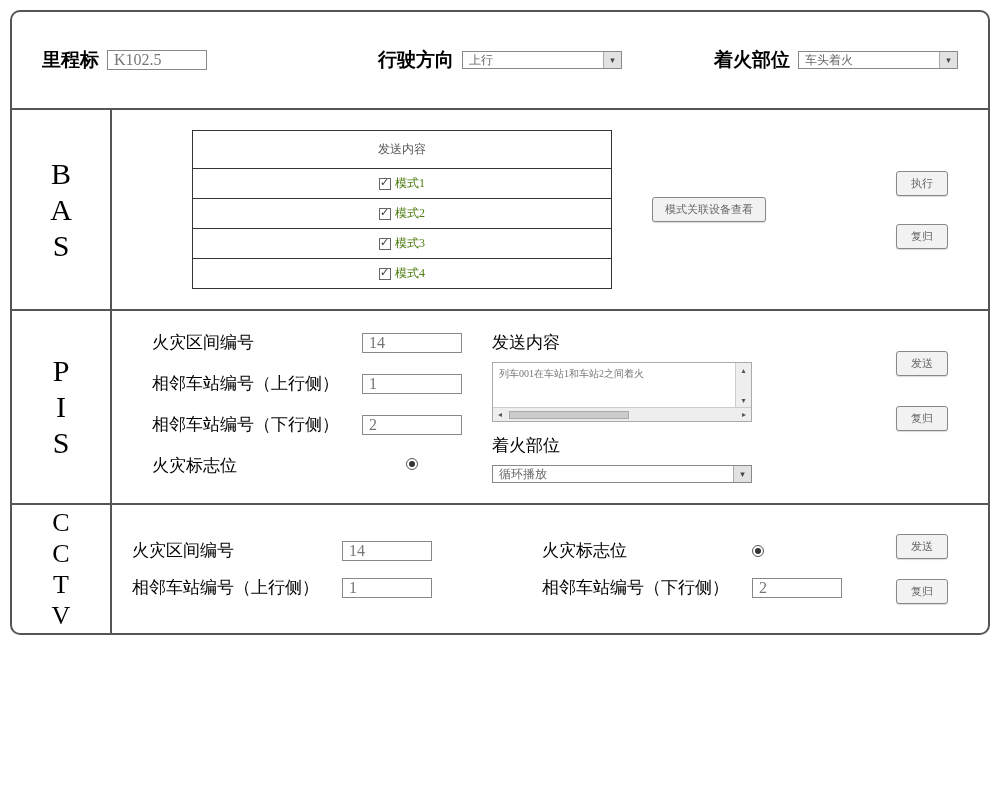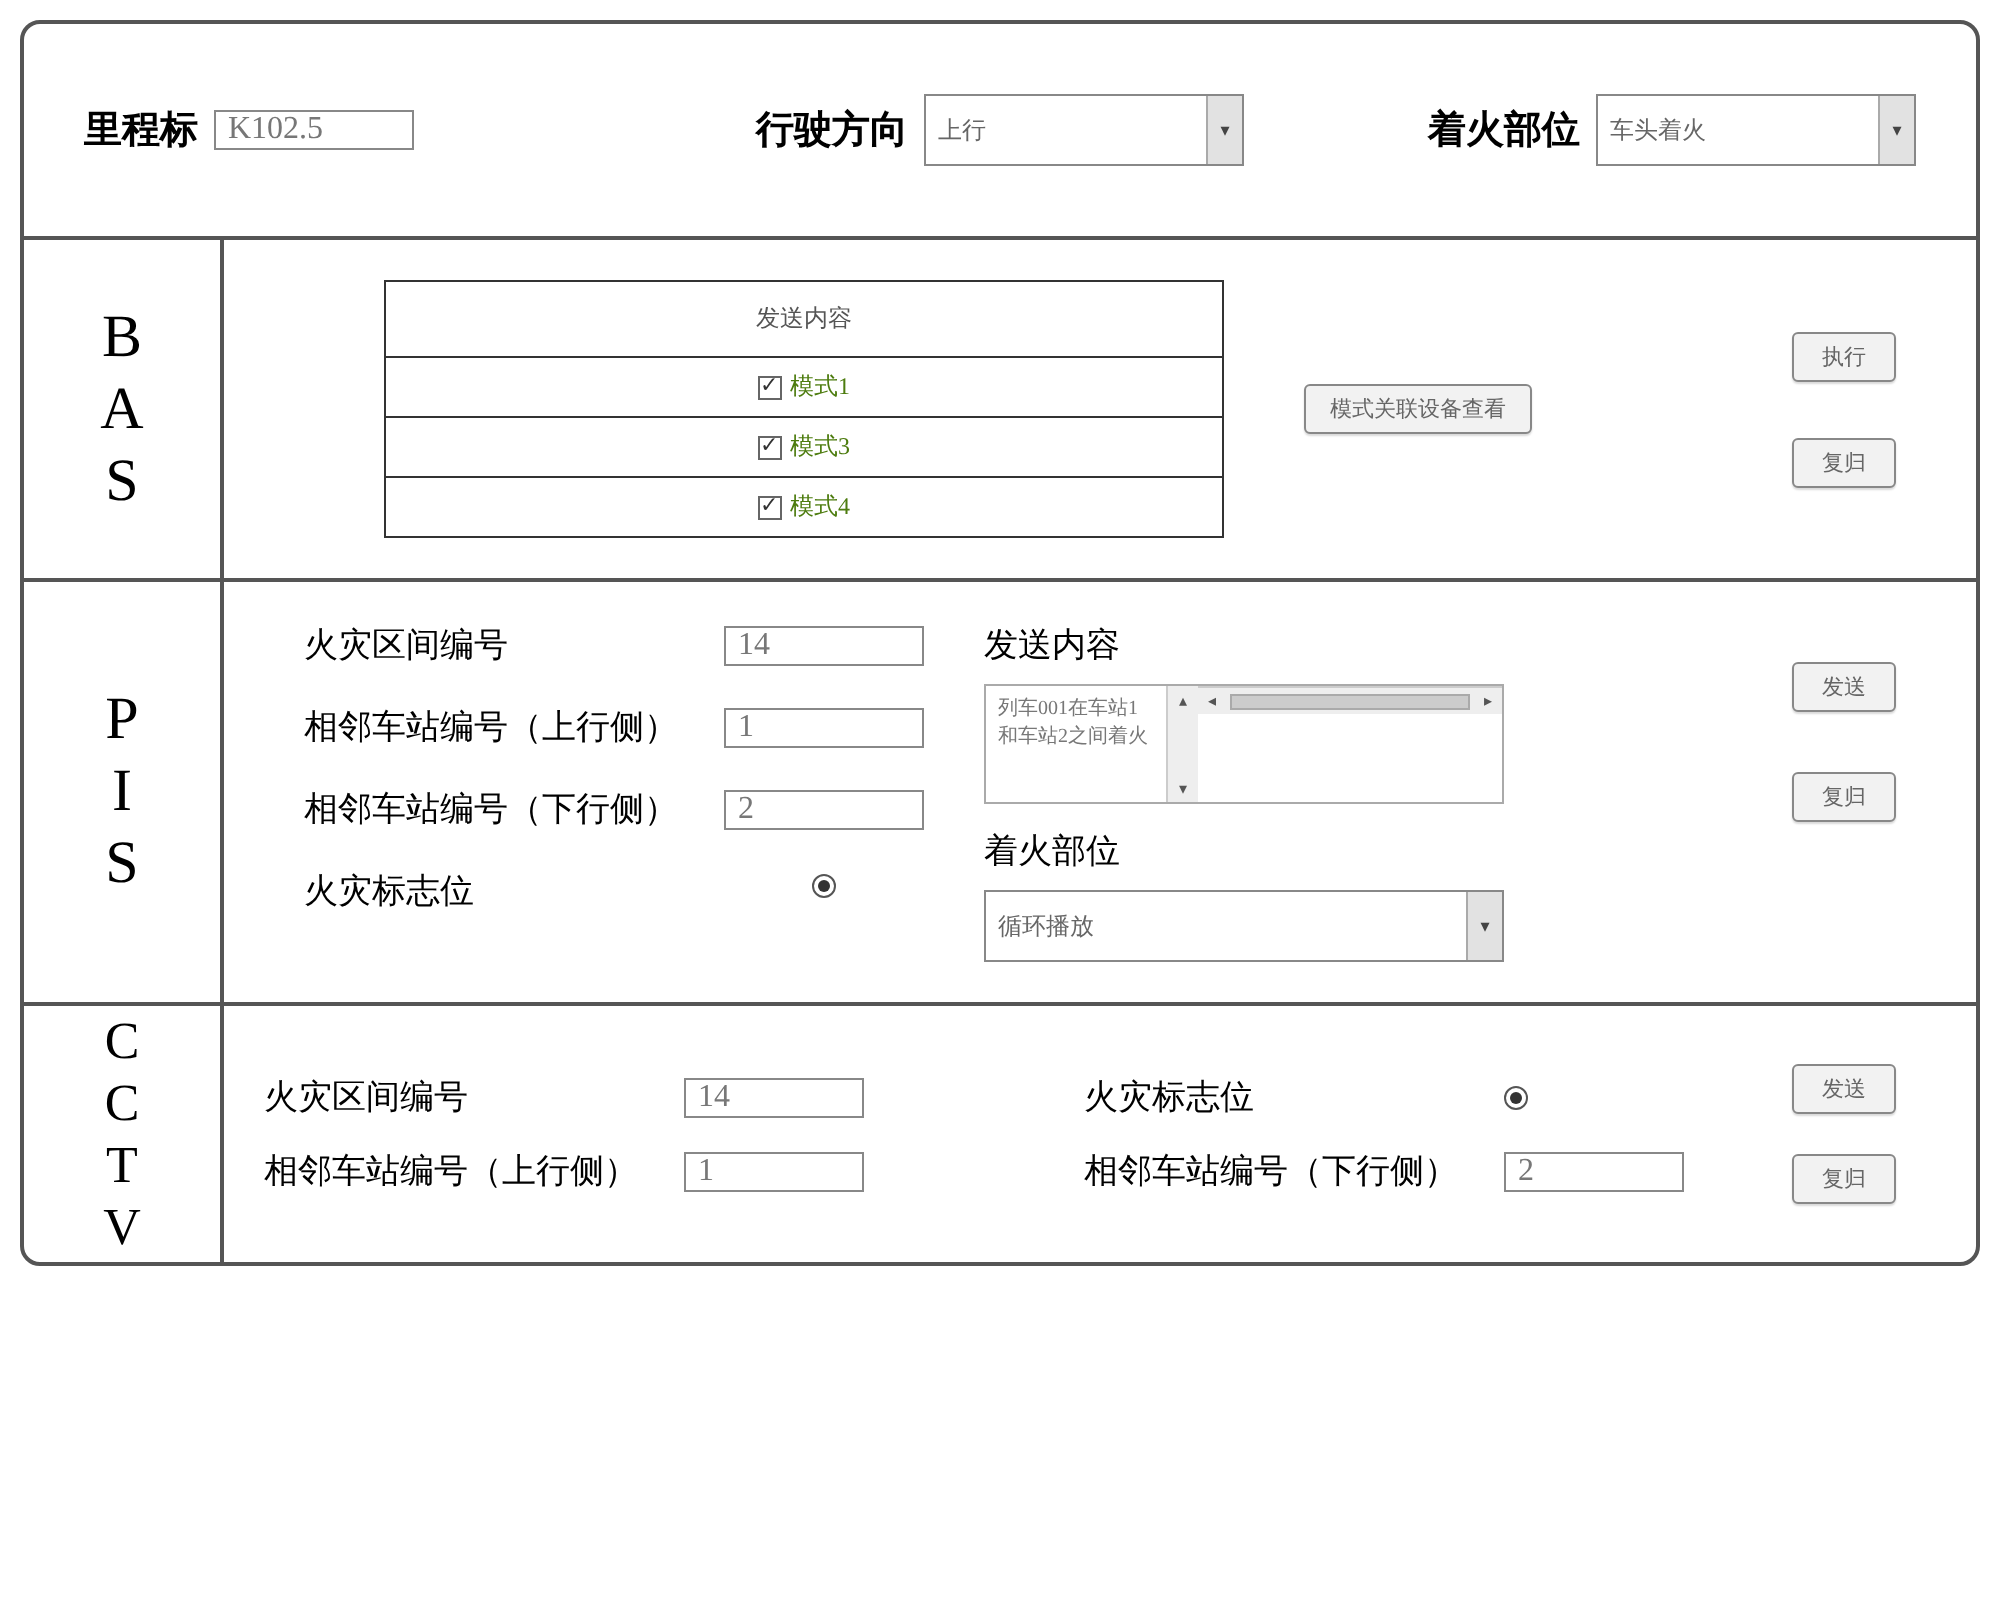--- a/index.html
+++ b/index.html
@@ -28,21 +28,21 @@
     gap:30px;
   }
   .topbar .grp { display:flex; align-items:center; gap:8px; }
   .lbl-b { font-weight:bold; font-size:19px; }
   .inp {
     border:1px solid #888; padding:2px 6px;
     font-size:16px; color:#777; height:20px; line-height:14px;
   }
   .sel {
     display:inline-flex; align-items:center;
-    border:1px solid #888; height:36px;
+    border:1px solid #888; height:18px;
     font-size:12px; color:#666;
   }
   .sel span.t { flex:1; padding:0 6px; }
   .sel .arrow {
     width:18px; height:100%; background:#e2e2e2;
     border-left:1px solid #aaa;
     display:flex;align-items:center;justify-content:center;
     font-size:9px; color:#444;
   }
 
@@ -104,21 +104,21 @@
     border:1px solid #555; border-radius:50%;
     position:relative;
   }
   .radio::after {
     content:""; position:absolute; top:2px; left:2px;
     width:6px; height:6px; background:#333; border-radius:50%;
   }
   .pis-mid { display:flex; flex-direction:column; gap:8px; }
   .ta-wrap {
     border:1px solid #aaa; width:260px; height:60px;
-    display:flex; flex-direction:row;
+    display:flex; flex-direction:column;
     font-size:10px; color:#777;
   }
   .ta-body { flex:1; display:flex; }
   .ta-txt { flex:1; padding:4px 6px; }
   .vsb {
     width:16px; background:#eee; border-left:1px solid #ccc;
     display:flex; flex-direction:column; align-items:center;
     font-size:8px; color:#555;
   }
   .vsb .s1{height:14px;display:flex;align-items:center;}
@@ -166,20 +166,24 @@
         <div>A</div>
         <div>S</div>
       </div>
     </div>
     <div class="panel bas-panel">
       <div class="mode-table">
         <div class="mh">发送内容</div>
         <div class="mr">
           <span class="chk"></span>
           <span>模式1</span>
+        </div>
+        <div class="mr">
+          <span class="chk"></span>
+          <span>模式2</span>
         </div>
         <div class="mr">
           <span class="chk"></span>
           <span>模式3</span>
         </div>
         <div class="mr">
           <span class="chk"></span>
           <span>模式4</span>
         </div>
       </div>

